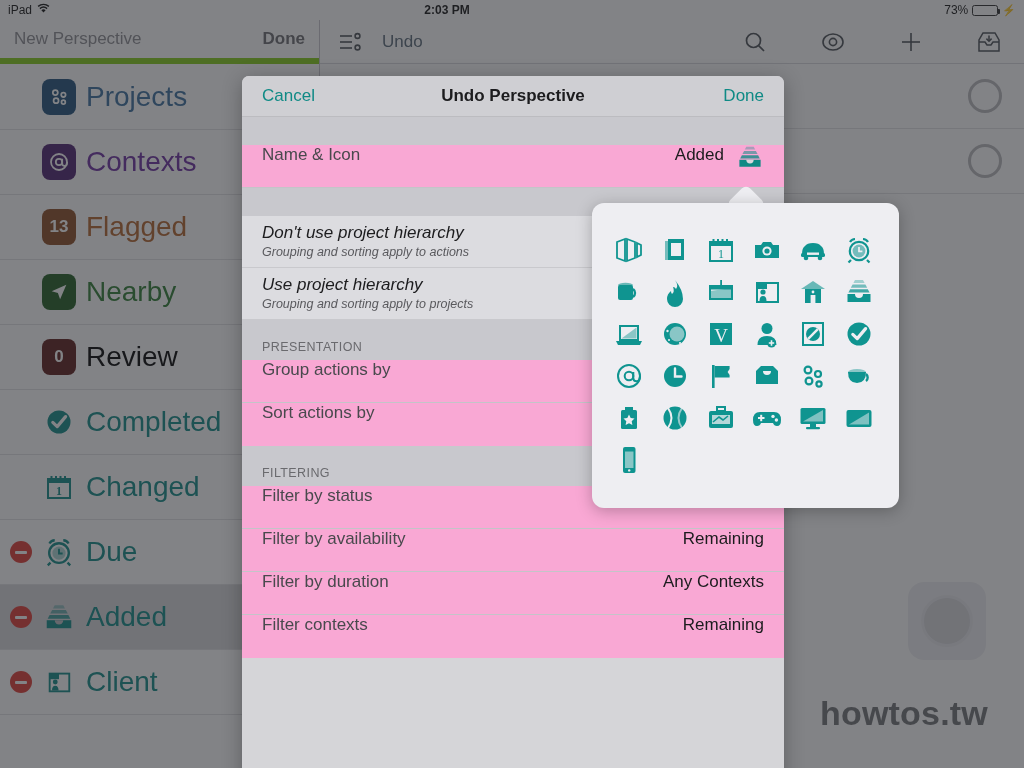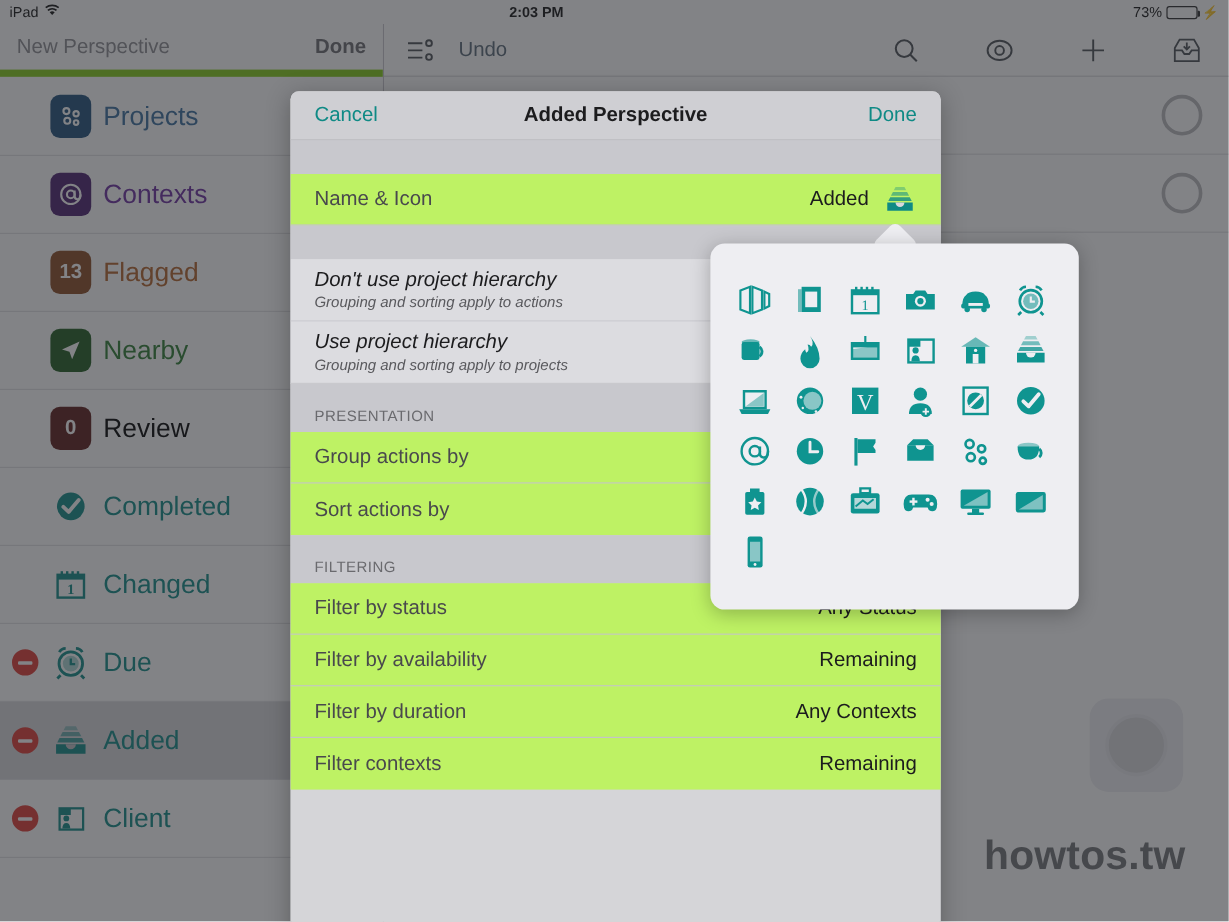--- a/index.html
+++ b/index.html
@@ -56,21 +56,21 @@
   .del-badge::after {
     content:""; position:absolute; left:5px; top:10px; width:12px; height:2.5px;
     background:#fff; border-radius:1px;
   }
   .p-icon {
     width: 34px; height: 36px; border-radius: 8px; flex: 0 0 34px;
     display:flex; align-items:center; justify-content:center;
     color:#fff; font-size: 17px; font-weight: 600;
   }
   .p-icon.plain { border-radius:0; background:none !important; }
-  .p-label { font-size: 22px; flex: 1; white-space:nowrap; }
+  .p-label { font-size: 28px; flex: 1; white-space:nowrap; }
   .star { font-size: 22px; line-height:1; color:#3a3a3c; }
 
   
   .main { position:absolute; left:320px; top:20px; right:0; bottom:0; background:#fff; }
   .main-toolbar {
     height:44px; display:flex; align-items:center; padding: 0 22px 0 18px;
     border-bottom:1px solid #d9d9dd; gap: 18px;
   }
   .tb-undo { font-size:17px; color:#5a6a78; }
   .tb-spacer { flex:1; }
@@ -110,21 +110,21 @@
     padding: 0 20px; position:relative; border-bottom:1px solid #bcbcc0;
   }
   .nav-btn { font-size:17px; color:#0f8a85; }
   .nav-title {
     position:absolute; left:0; width:542px; text-align:center;
     font-size:17px; font-weight:700; color:#1c1c1e;
   }
   .nav-right { margin-left:auto; }
   .gap { height: 28px; background:#c8c8cd; }
   .row {
-    background:#bef264; height:43px; display:flex; align-items:center;
+    background:#f9a8d4; height:43px; display:flex; align-items:flex-start;
     padding: 0 20px; border-bottom:1px solid #c4c4c8;
   }
   .row:last-child { border-bottom:none; }
   .row-label { font-size:17px; color:#49494d; flex:1; }
   .row-value { font-size:17px; color:#1c1c1e; }
   .inbox-mini { margin-left:12px; width:28px; height:24px; }
 
   .two-line {
     background:#dcdce0; padding: 6px 20px 7px 20px; border-bottom:1px solid #c9c9cd;font-style:italic;
   }
@@ -366,21 +366,21 @@
         </div>
     </div>
   </div>
 
   <div class="dim"></div>
   <div class="watermark">howtos.tw</div>
 
   <div class="modal">
     <div class="modal-nav">
       <span class="nav-btn">Cancel</span>
-      <span class="nav-title">Added Perspective</span>
+      <span class="nav-title">Undo Perspective</span>
       <span class="nav-btn nav-right">Done</span>
     </div>
 
     <div class="gap"></div>
 
     <div class="row">
       <span class="row-label">Name &amp; Icon</span>
       <span class="row-value">Added</span>
       <span class="inbox-mini">
         <svg width="28" height="24" viewBox="0 0 30 26" fill="#0f8a85">

